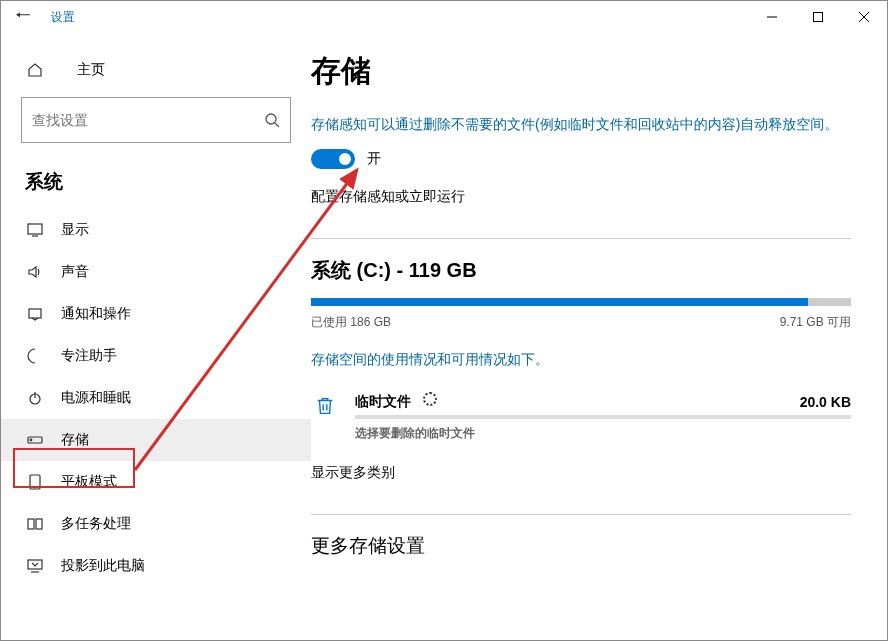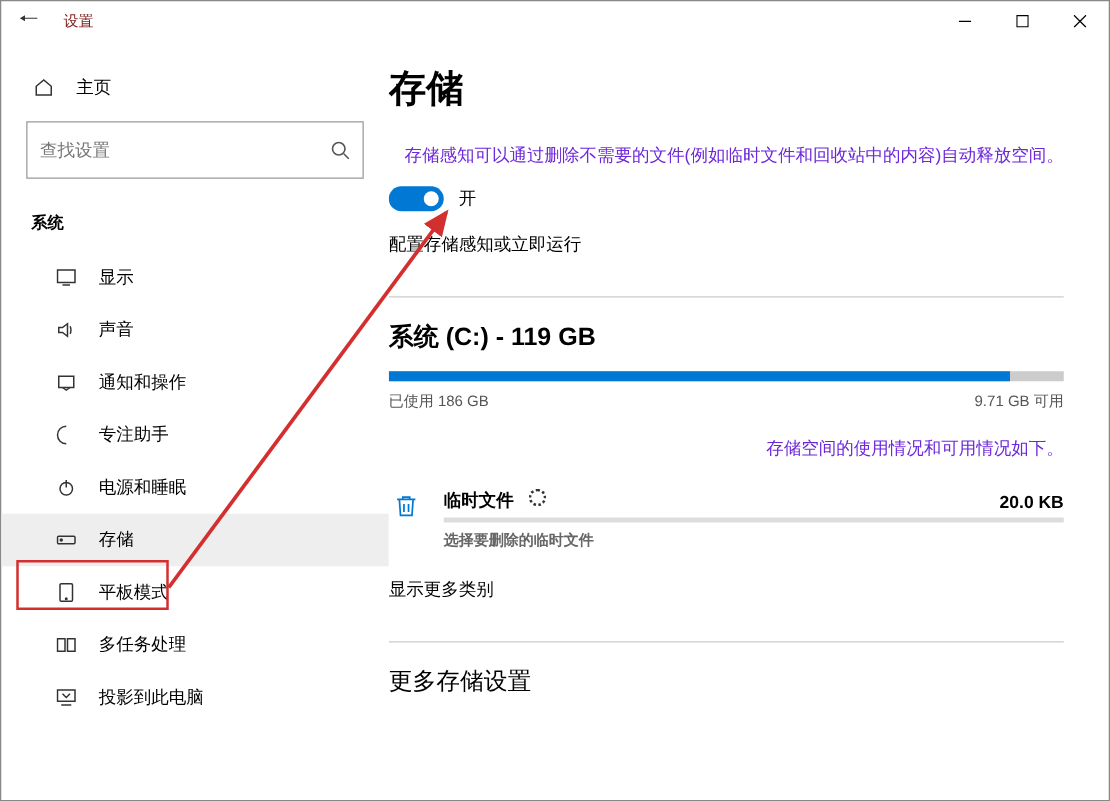--- a/index.html
+++ b/index.html
@@ -1,39 +1,39 @@
 <!DOCTYPE html>
 <html><head>
   <meta charset="utf-8">
   <style>
     * { margin: 0; padding: 0; box-sizing: border-box; font-family: "Microsoft YaHei", "Segoe UI", sans-serif; }
     body { background: #fff; width: 888px; height: 641px; overflow: hidden; position: relative; }
     .window { border: 1px solid #888; width: 100%; height: 100%; display: flex; flex-direction: column; }
     .titlebar { height: 32px; display: flex; align-items: center; padding: 0 0 0 14px; }
     .titlebar-left { display: flex; align-items: center; gap: 20px; flex: 1; }
     .back-btn { font-size: 18px; color: #333; cursor: pointer; }
-    .title-text { font-size: 12px; color: #7f1d1d; }
+    .title-text { font-size: 12px; color: #0369a1; }
     .win-controls { display: flex; }
     .win-btn { width: 46px; height: 32px; display: flex; align-items: center; justify-content: center; cursor: pointer; }
     .win-btn svg { width: 10px; height: 10px; }
     .body-area { flex: 1; display: flex; overflow: hidden; }
     .sidebar { width: 310px; padding: 20px 0 0 0; overflow-y: auto; }
-    .home-row { display: flex; align-items: center; gap: 18px; padding: 8px 20px 18px 26px; font-size: 14px; }
+    .home-row { display: flex; align-items: center; gap: 34px; padding: 8px 20px 18px 26px; font-size: 14px; }
     .home-row svg { width: 16px; height: 16px; }
     .search-box { margin: 0 20px 20px 20px; border: 1px solid #999; height: 46px; display: flex; align-items: center; padding: 12px 10px; }
     .search-box input { flex: 1; border: none; outline: none; font-size: 14px; background: transparent; }
     .search-box .search-icn { width: 16px; height: 16px; }
-    .section-label { font-size: 13px; font-weight: 600; padding: 6px 24px 14px; }
-    .nav-item { display: flex; align-items: center; gap: 18px; padding: 12px 44px; font-size: 14px; cursor: pointer; position: relative; }
+    .section-label { font-size: 19px; font-weight: 600; padding: 6px 24px 14px; }
+    .nav-item { display: flex; align-items: center; gap: 18px; padding: 12px 26px; font-size: 14px; cursor: pointer; position: relative; }
     .nav-item svg { width: 16px; height: 16px; flex-shrink: 0; }
     .nav-item.selected { background: #eee; }
     .nav-highlight { border: 2px solid #d32f2f; position: absolute; left: 13px; top: 448px; width: 122px; height: 40px; pointer-events: none; }
     .content { flex: 1; padding: 18px 36px 0 0; overflow-y: auto; }
     .page-title { font-size: 30px; font-weight: 600; margin-bottom: 22px; }
-    .desc { font-size: 14px; line-height: 1.5; margin-bottom: 14px; color: #6d28d9; text-align: right; }
+    .desc { font-size: 14px; line-height: 1.5; margin-bottom: 14px; color: #0369a1; }
     .toggle-row { display: flex; align-items: center; gap: 12px; margin-bottom: 18px; }
     .toggle { width: 44px; height: 20px; border-radius: 10px; background: #0078d4; position: relative; cursor: pointer; }
     .toggle-knob { width: 12px; height: 12px; border-radius: 50%; background: #fff; position: absolute; right: 4px; top: 4px; }
     .toggle-label { font-size: 14px; }
     .link { color: #000000; font-size: 14px; cursor: pointer; display: inline-block; margin-bottom: 10px; }
     .divider { border: none; border-top: 1px solid #ccc; margin: 22px 0 18px; }
     .drive-title { font-size: 20px; margin-bottom: 14px; }
     .progress-bar { height: 8px; background: #ccc; position: relative; margin-bottom: 8px; }
     .progress-fill { height: 100%; background: #0078d4; width: 92%; }
     .usage-row { display: flex; justify-content: space-between; font-size: 12px; color: #555; margin-bottom: 18px; }

